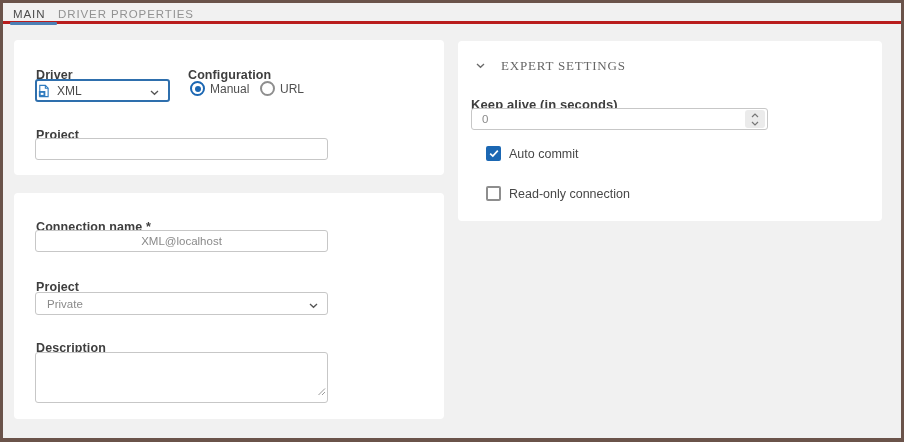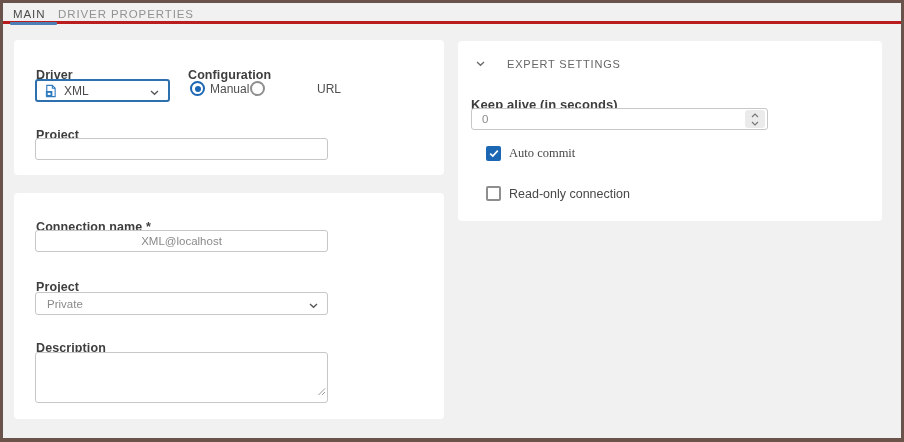--- a/index.html
+++ b/index.html
@@ -30,25 +30,25 @@
   .tbox { position:absolute; border:1px solid #c7c7c7; border-radius:3px;
           background:#fff; font-family:"Liberation Sans",sans-serif;
           font-size:11.5px; color:#8a8a8a; padding:0 10px; outline:none; }
   .selectbox { position:absolute; border:1px solid #c7c7c7; border-radius:3px;
                background:#fff; display:flex; align-items:center; cursor:pointer; }
   .selectbox .chev { position:absolute; right:9px; top:50%; transform:translateY(-50%); }
   
   #lbl-driver  { left:33px; top:57px; }
   #lbl-config  { left:185px; top:57px; }
   #driver-select { left:32px; top:76px; width:135px; height:23px;
-                   border:2px solid #2e6fad; padding-left:7px; }
+                   border:2px solid #2e6fad; }
   #driver-select .val { font-size:12px; color:#4a4a4a; margin-left:7px; }
   .radio-opt { position:absolute; display:flex; align-items:center; cursor:pointer; }
   #radio-manual { left:187px; top:78px; }
-  #radio-url    { left:247px; top:78px;gap:47px; }
+  #radio-url    { left:257px; top:78px; }
   .radio { width:15px; height:15px; border:2px solid #8e8e8e; border-radius:50%;
            background:#fff; position:relative; flex:none; }
   .radio[data-checked="true"] { border-color:#1b67b3; }
   .radio[data-checked="true"]::after { content:""; position:absolute; left:2.5px; top:2.5px;
            width:6px; height:6px; border-radius:50%; background:#1b67b3; }
   .radio-lbl { margin-left:5px; font-size:12px; color:#4f4f4f; }
   #lbl-database { left:33px; top:117px; }
   #input-database { left:32px; top:135px; width:293px; height:22px; }
   
   #lbl-connname { left:33px; top:209px; }
@@ -58,30 +58,30 @@
   #project-select .val { font-size:11.5px; color:#8a8a8a; }
   #lbl-desc { left:33px; top:330px; }
   #desc-wrap { position:absolute; left:32px; top:349px; width:293px; height:51px; }
   #desc-textarea { width:100%; height:100%; border:1px solid #c7c7c7; border-radius:3px;
                    resize:none; font-family:"Liberation Sans",sans-serif; font-size:11.5px;
                    color:#666; padding:5px 10px; outline:none; background:#fff; }
   #desc-resize { position:absolute; right:2px; bottom:3px; }
   
   #expert-toggle { position:absolute; left:473px; top:55px; display:flex;
                    align-items:center; cursor:pointer; }
-  #expert-toggle .hdr { margin-left:22px; font-size:11px; letter-spacing:.8px; color:#666; }
+  #expert-toggle .hdr { margin-left:16px; font-size:13px; letter-spacing:.8px; color:#666;font-family:Liberation Serif, serif; }
   #lbl-keepalive { left:468px; top:86px; font-size:13px; }
   #input-keepalive { left:468px; top:105px; width:297px; height:22px; padding-right:28px; }
   #spinner { position:absolute; left:742px; top:107px; width:20px; height:18px;
              background:#ebebeb; border-radius:3px; display:flex; flex-direction:column;
              align-items:center; justify-content:center; gap:1px; }
   .spin-btn { display:flex; align-items:center; justify-content:center; height:7px;
               cursor:pointer; }
   .cb-opt { position:absolute; display:flex; align-items:center; cursor:pointer; }
-  #cb-autocommit { left:483px; top:143px;font-family:Liberation Serif, serif; }
+  #cb-autocommit { left:483px; top:143px; }
   #cb-readonly   { left:483px; top:183px; }
   .checkbox { width:15px; height:15px; border:2px solid #8e8e8e; border-radius:2px;
               background:#fff; flex:none; display:flex; align-items:center;
               justify-content:center; }
   .checkbox[data-checked="true"] { background:#1b67b3; border-color:#1b67b3; }
   .checkbox svg { display:none; }
   .checkbox[data-checked="true"] svg { display:block; }
   .cb-lbl { margin-left:8px; font-size:12.5px; color:#474747; }
 </style>
 </head>

